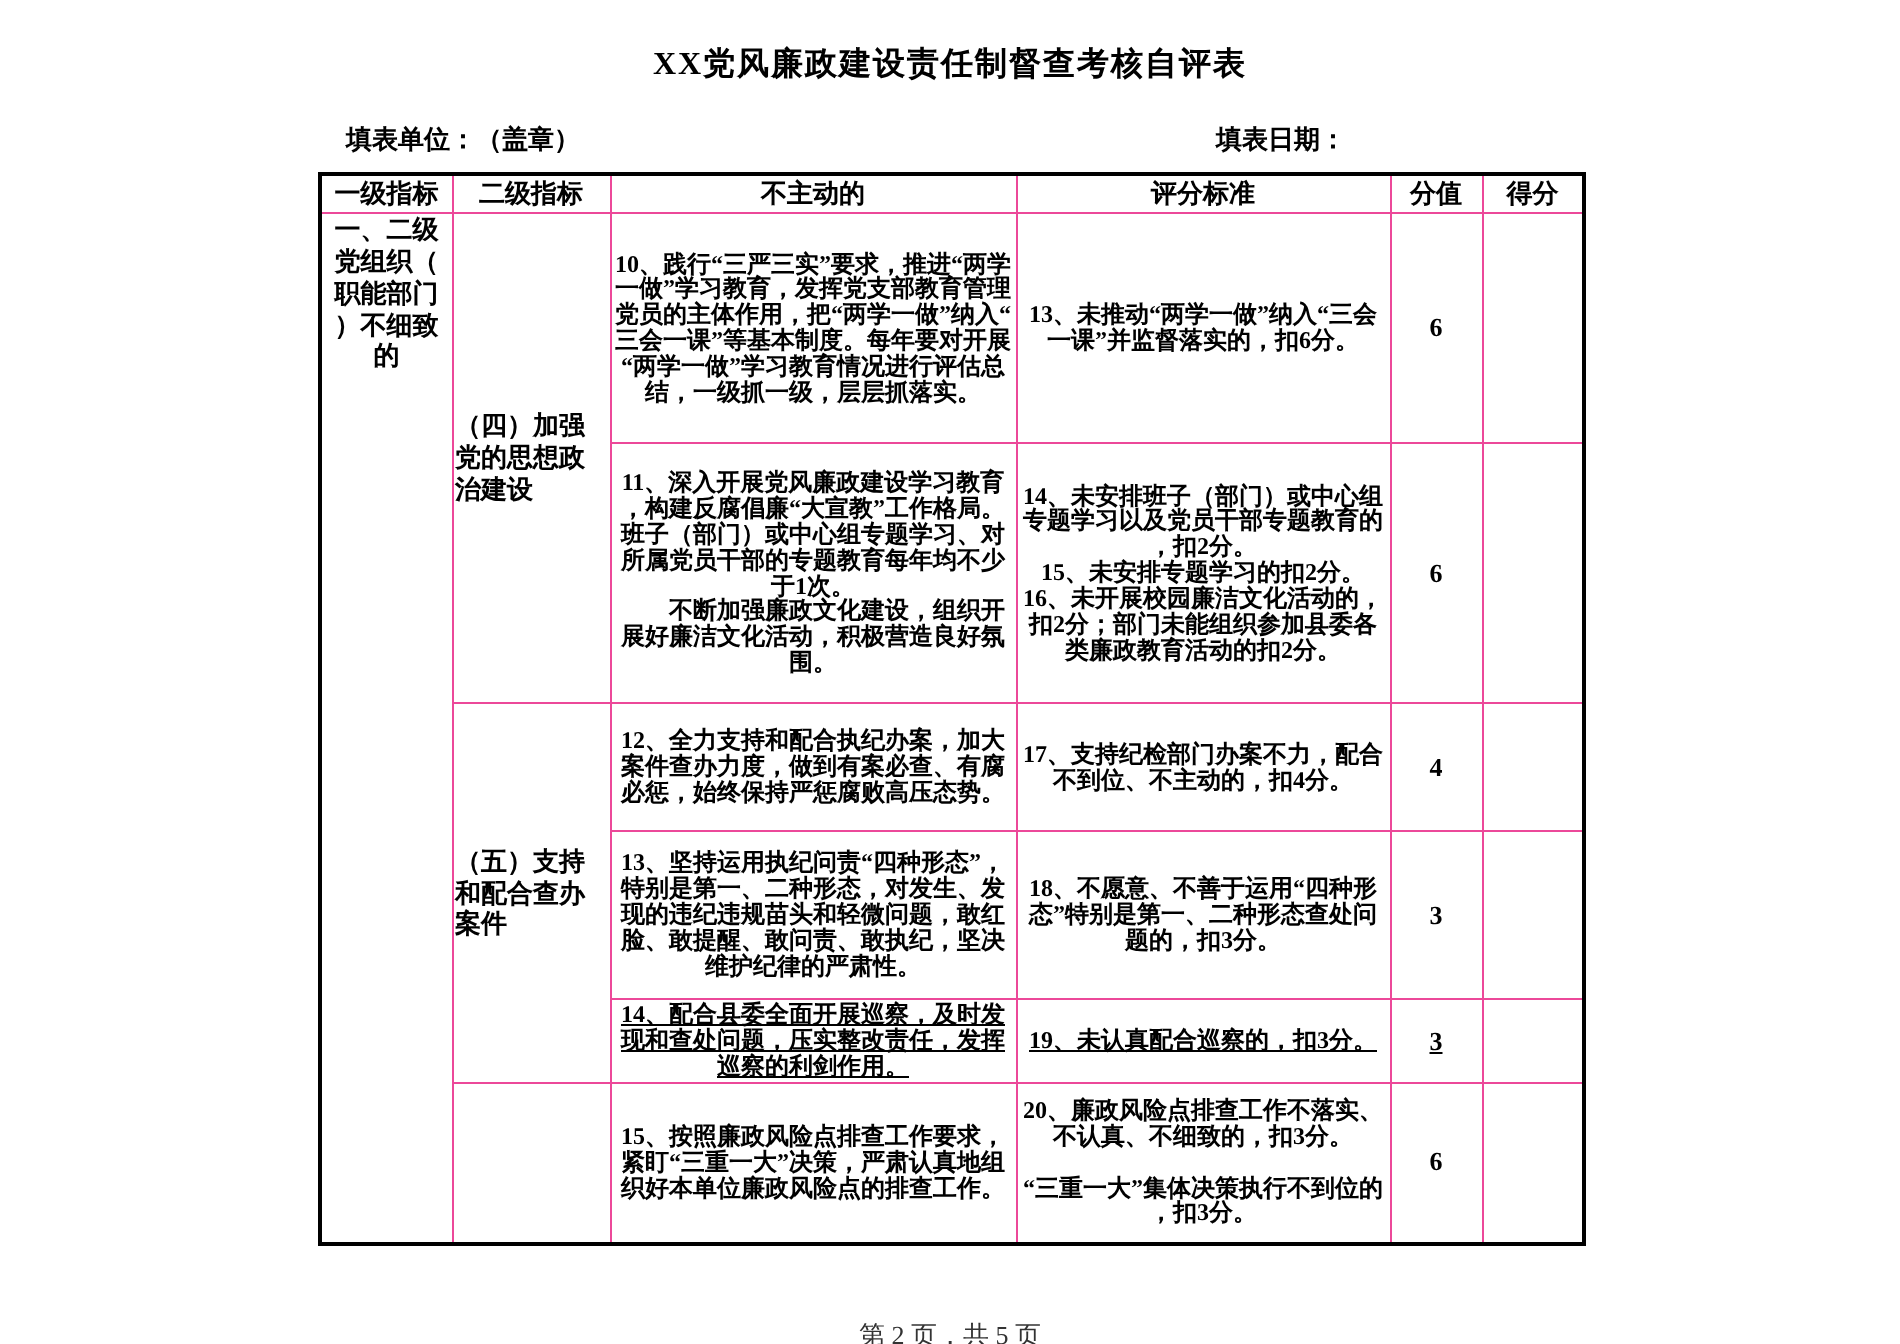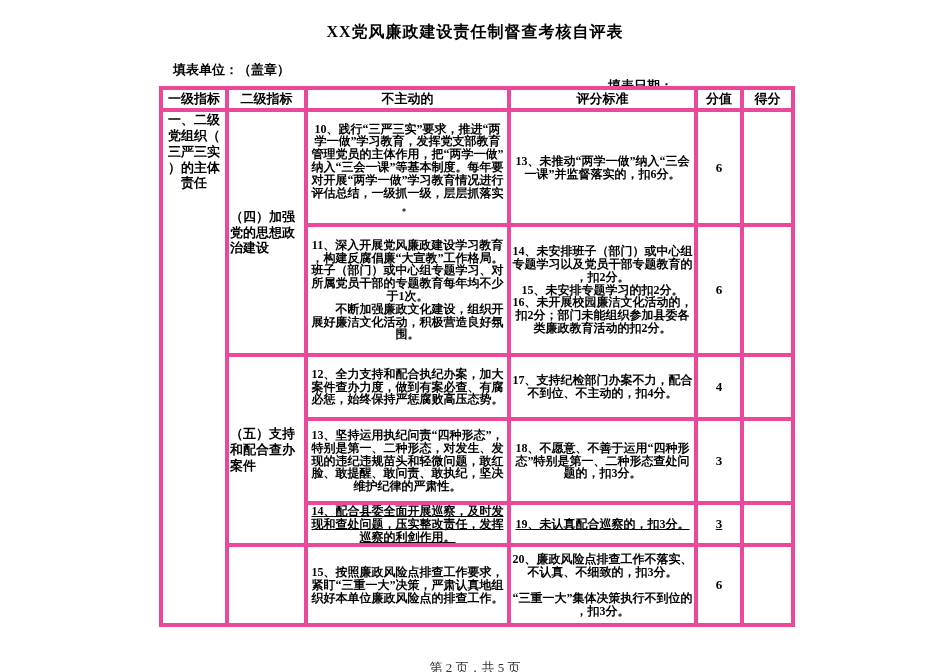--- a/index.html
+++ b/index.html
@@ -7,28 +7,28 @@
     width:950px;height:672px;position:relative;background:#ffffff;
     font-family:"Liberation Serif","DejaVu Serif",serif;color:#000;
     overflow:hidden;
   }
   .title{
     position:absolute;top:22px;left:0;width:950px;text-align:center;
     font-size:16px;font-weight:bold;letter-spacing:1px;
   }
   .meta{position:absolute;top:61px;left:155px;width:645px;height:18px;font-size:13px;font-weight:bold;margin-left:18px;}
   .meta .unit{position:absolute;left:0;top:0;}
-  .meta .date{position:absolute;left:435px;top:16px;}
+  .meta .date{position:absolute;left:435px;top:0;}
   table.assess{
     position:absolute;top:86px;left:159px;
     border-collapse:collapse;table-layout:fixed;
     border:2px solid #000;
   }
   table.assess th,table.assess td{
-    border:4px solid #ec4899;padding:0 1px;overflow:hidden;
+    border:1px solid #ec4899;padding:0 1px;overflow:hidden;
     font-weight:bold;
     margin-left:36px;
   }
   tr.hdr{height:17px;}
   tr.r0{height:115px;}
   tr.r1{height:130px;}
   tr.r2{height:64px;}
   tr.r3{height:84px;}
   tr.r4{height:42px;text-decoration:underline;}
   tr.r5{height:80px;}
@@ -74,21 +74,21 @@
   <tbody>
     <tr class="hdr">
       <th>一级指标</th>
       <th>二级指标</th>
       <th>不主动的</th>
       <th>评分标准</th>
       <th>分值</th>
       <th>得分</th>
     </tr>
     <tr class="r0">
-      <td class="lvl1" rowspan="6">一、二级党组织（三严三实）的主体责任</td>
+      <td class="lvl1" rowspan="6">一、二级党组织（职能部门）不细致的</td>
       <td class="lvl2" rowspan="2">（四）加强党的思想政治建设</td>
       <td class="ind">10、践行“三严三实”要求，推进“两学一做”学习教育，发挥党支部教育管理党员的主体作用，把“两学一做”纳入“三会一课”等基本制度。每年要对开展“两学一做”学习教育情况进行评估总结，一级抓一级，层层抓落实。</td>
       <td class="crit">13、未推动“两学一做”纳入“三会一课”并监督落实的，扣6分。</td>
       <td class="score">6</td>
       <td class="earned"></td>
     </tr>
     <tr class="r1">
       <td class="ind">11、深入开展党风廉政建设学习教育，构建反腐倡廉“大宣教”工作格局。班子（部门）或中心组专题学习、对所属党员干部的专题教育每年均不少于1次。
 　　不断加强廉政文化建设，组织开展好廉洁文化活动，积极营造良好氛围。</td>
       <td class="crit">14、未安排班子（部门）或中心组专题学习以及党员干部专题教育的，扣2分。

